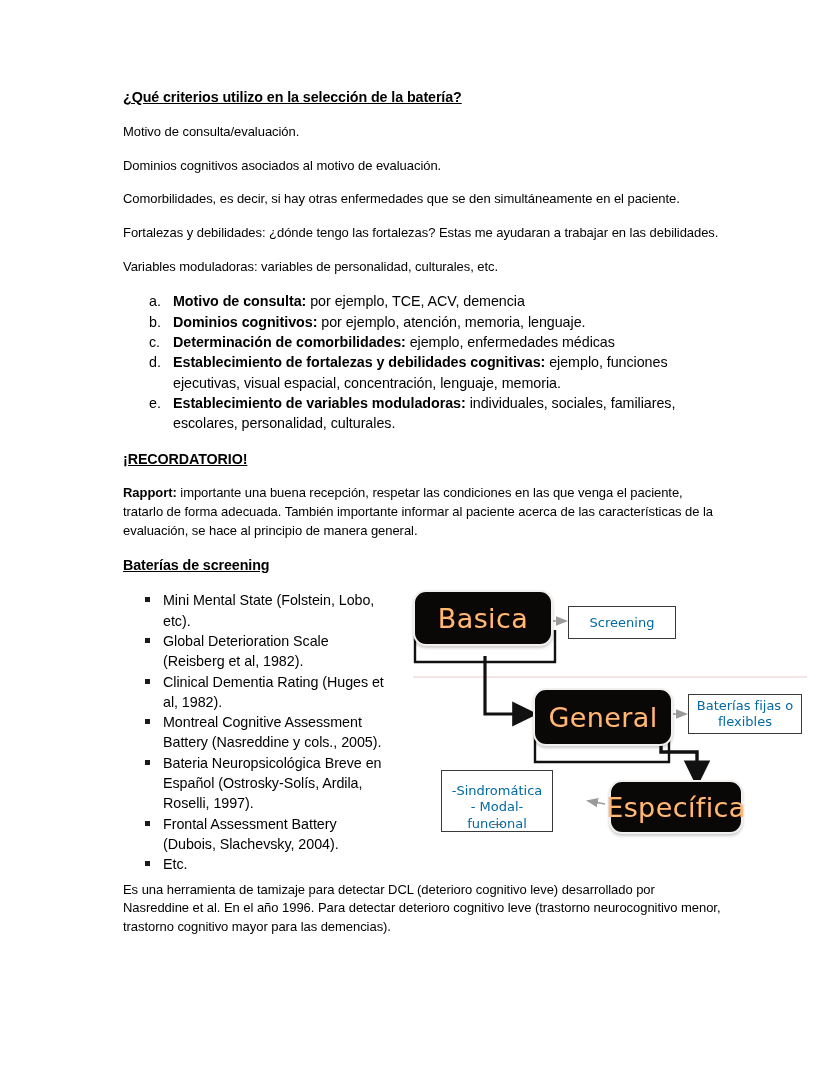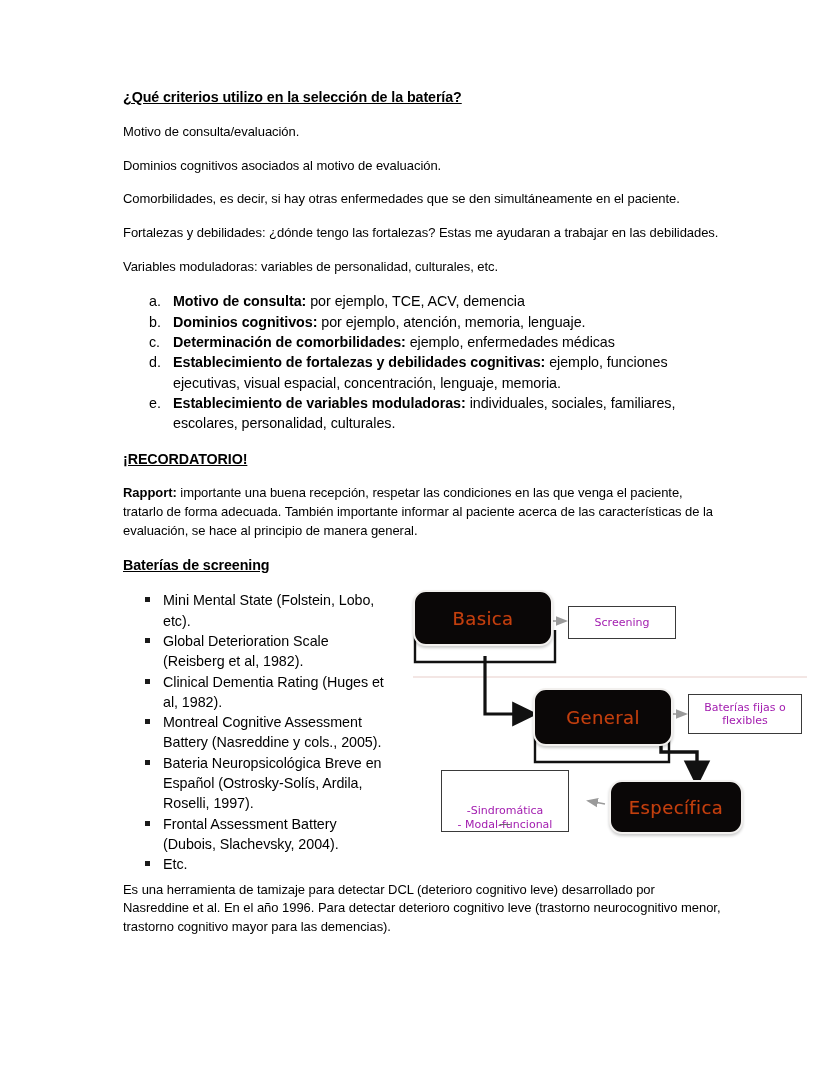--- a/index.html
+++ b/index.html
@@ -111,49 +111,49 @@
     position: absolute;
     background: #0a0707;
     border-radius: 13px;
     box-shadow: 0 2px 3px rgba(0,0,0,0.20);
     border: 2px solid #f2f0ee;
     display: flex;
     align-items: center;
     justify-content: center;
   }
   .dbox span {
-    color: #c2410c;
-    font-size: 18px;
+    color: #fdba74;
+    font-size: 27px;
     font-family: "DejaVu Sans", sans-serif;
     letter-spacing: 0.4px;
     text-shadow: 0 0 1px rgba(190,30,30,0.45);
   }
   .dbox.basica   { left: 6px;   top: 4px;   width: 136px; height: 52px; }
   .dbox.general  { left: 126px; top: 102px; width: 136px; height: 54px; }
   .dbox.especif  { left: 202px; top: 194px; width: 130px; height: 50px; }
 
   .wbox {
     position: absolute;
     background: #ffffff;
     border: 1.6px solid #3a3a3a;
     display: flex;
     align-items: center;
     justify-content: center;
     text-align: center;
     font-family: "DejaVu Sans", sans-serif;
-    font-size: 11px;
-    color: #a21caf;
+    font-size: 13px;
+    color: #0369a1;
     line-height: 1.26;
     box-sizing: border-box;
   }
   .wbox.screening { left: 161px; top: 20px;  width: 108px; height: 33px; }
   .wbox.fijas     { left: 281px; top: 108px; width: 114px; height: 40px; }
   .wbox.sindro    {
-    left: 34px; top: 184px; width: 128px; height: 62px;
-    align-items: flex-end; padding-top: 12px;
+    left: 34px; top: 184px; width: 112px; height: 62px;
+    align-items: center; padding-top: 12px;
   }
   .wbox .dashmark {
     position: absolute;
     left: 50%;
     bottom: 6px;
     transform: translateX(-50%);
     width: 11px;
     height: 1.5px;
     background: #6a6a6a;
   }

